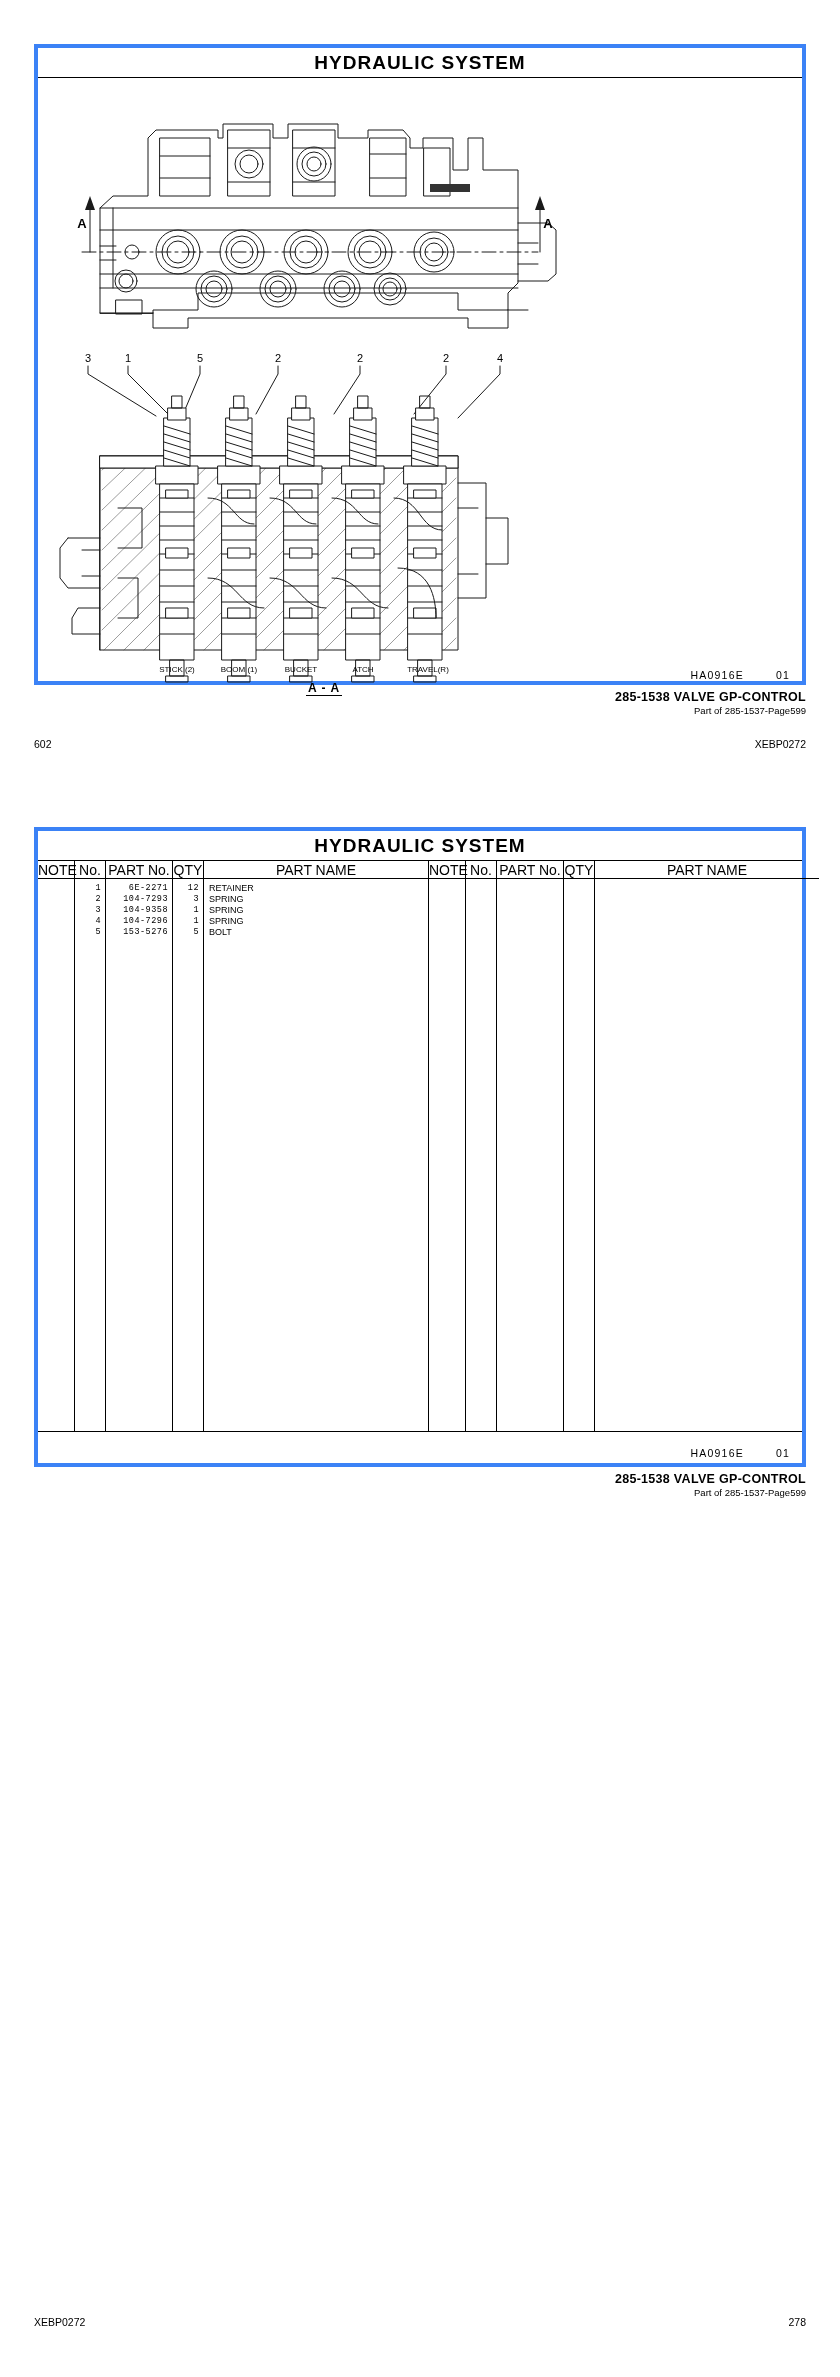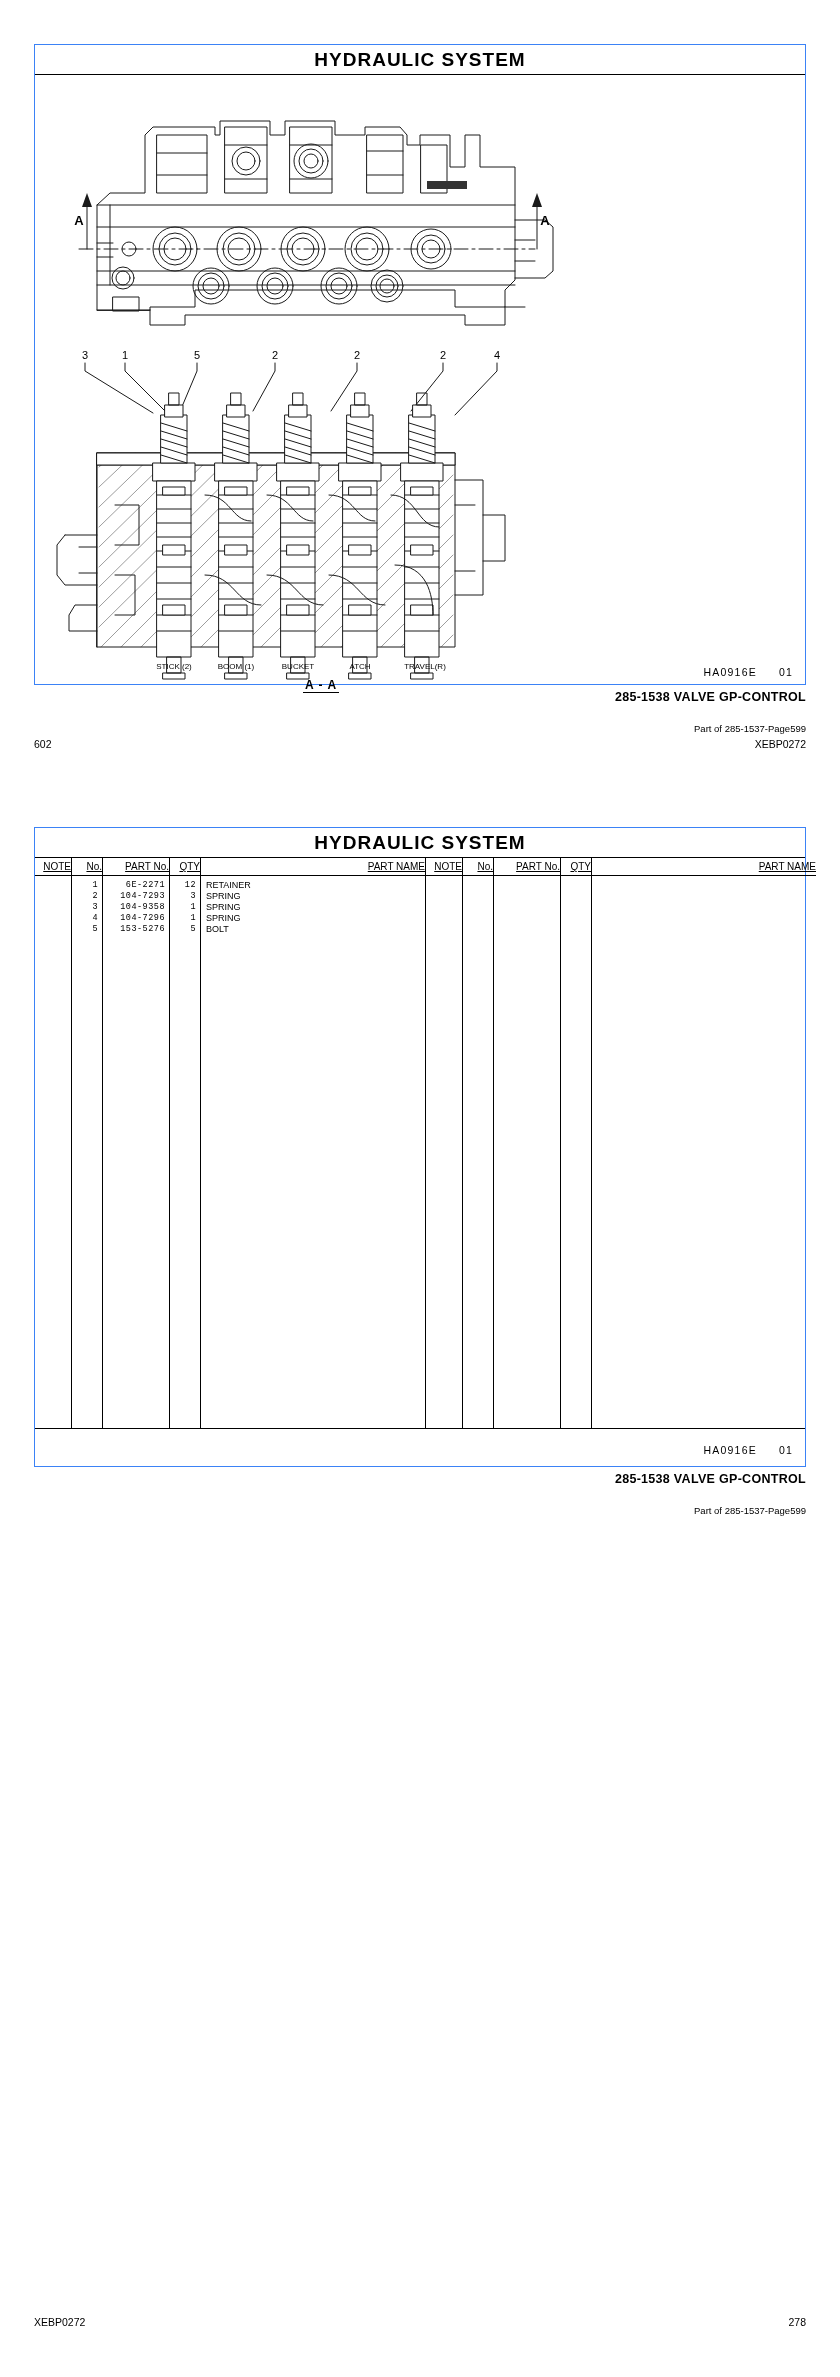--- a/index.html
+++ b/index.html
@@ -19,21 +19,21 @@
   
   #page-one {
     position: absolute;
     left: 0;
     top: 0;
     width: 840px;
     height: 1190px;
   }
   .sheet {
     position: absolute;
-    border: 1px solid #3b82f6;
+    border: 4px solid #3b82f6;
     background: #fff;
     box-sizing: border-box;
   }
   #sheet-one {
     left: 34px;
     top: 44px;
     width: 772px;
     height: 641px;
   }
   .sheet-title-bar {
@@ -55,38 +55,38 @@
     height: 610px;
   }
   .drawing-code {
     position: absolute;
     right: 12px;
     bottom: 7px;
     font-size: 10.5px;
     letter-spacing: 1.2px;
   }
   .drawing-code .num {
-    margin-left: 22px;
+    margin-left: 32px;
   }
 
   .caption-block {
     position: absolute;
     width: 772px;
     left: 34px;
     top: 690px;
     text-align: right;
   }
   .caption-main {
     font-size: 12.5px;
     font-weight: bold;
     letter-spacing: 0.3px;
   }
   .caption-sub {
     font-size: 9.5px;
-    margin-top: 19px;
+    margin-top: 1px;
   }
   .page-footer {
     position: absolute;
     left: 34px;
     width: 772px;
     top: 738px;
     font-size: 10.5px;
     display: flex;
     justify-content: space-between;
   }
@@ -116,25 +116,24 @@
   }
   .parts-table th, .parts-table td {
     border-left: 1px solid #000;
     border-right: 1px solid #000;
     padding: 0;
   }
   .hdr-row th {
     border-bottom: 1px solid #000;
     border-top: 0;
     height: 17px;
-    font-size: 10px;
+    font-size: 14px;
     font-weight: normal;
-    text-align: right;
+    text-align: center;
     vertical-align: middle;
-    text-decoration: underline;
   }
   .col-note   { width: 36px; }
   .col-no     { width: 30px; margin-top: 20px; }
   .col-part   { width: 66px; }
   .col-qty    { width: 30px; }
   .col-name   { width: 224px; }
   .body-cell {
     vertical-align: top;
     height: 552px;
   }

